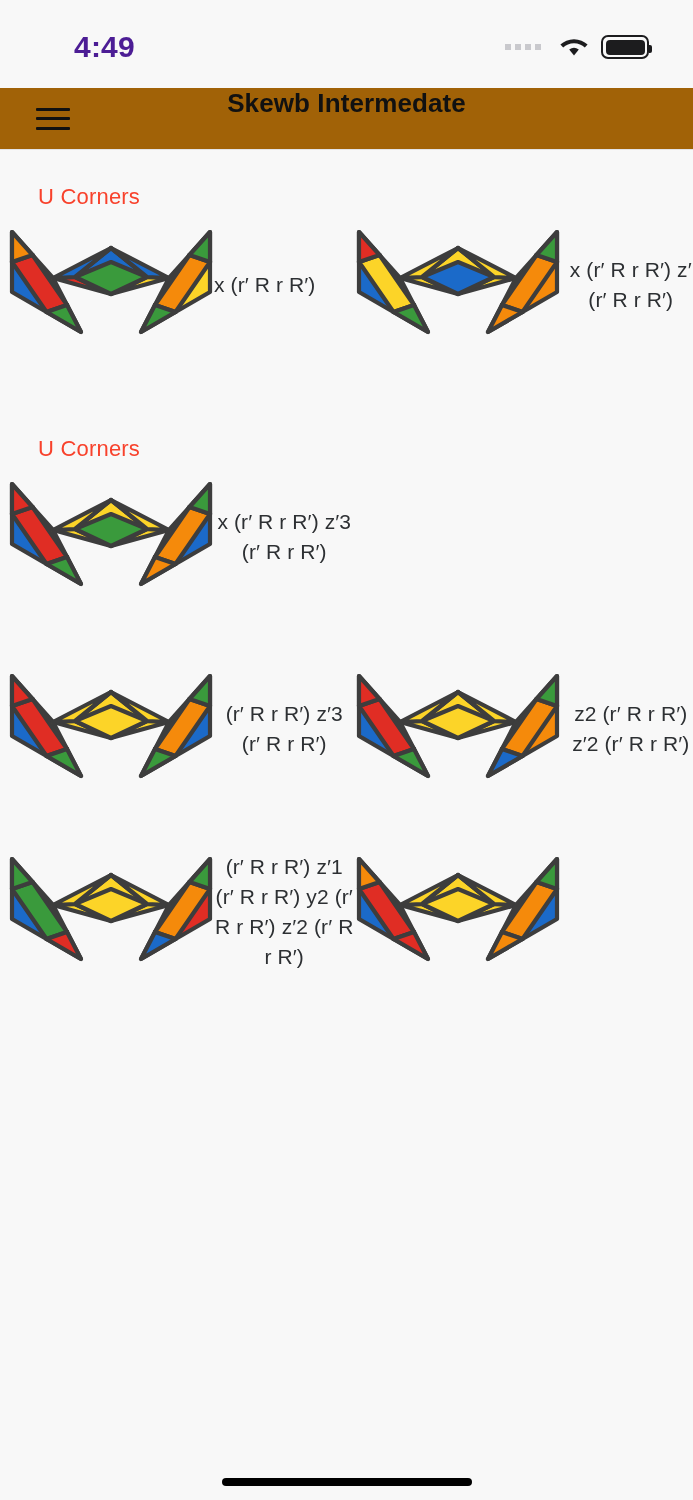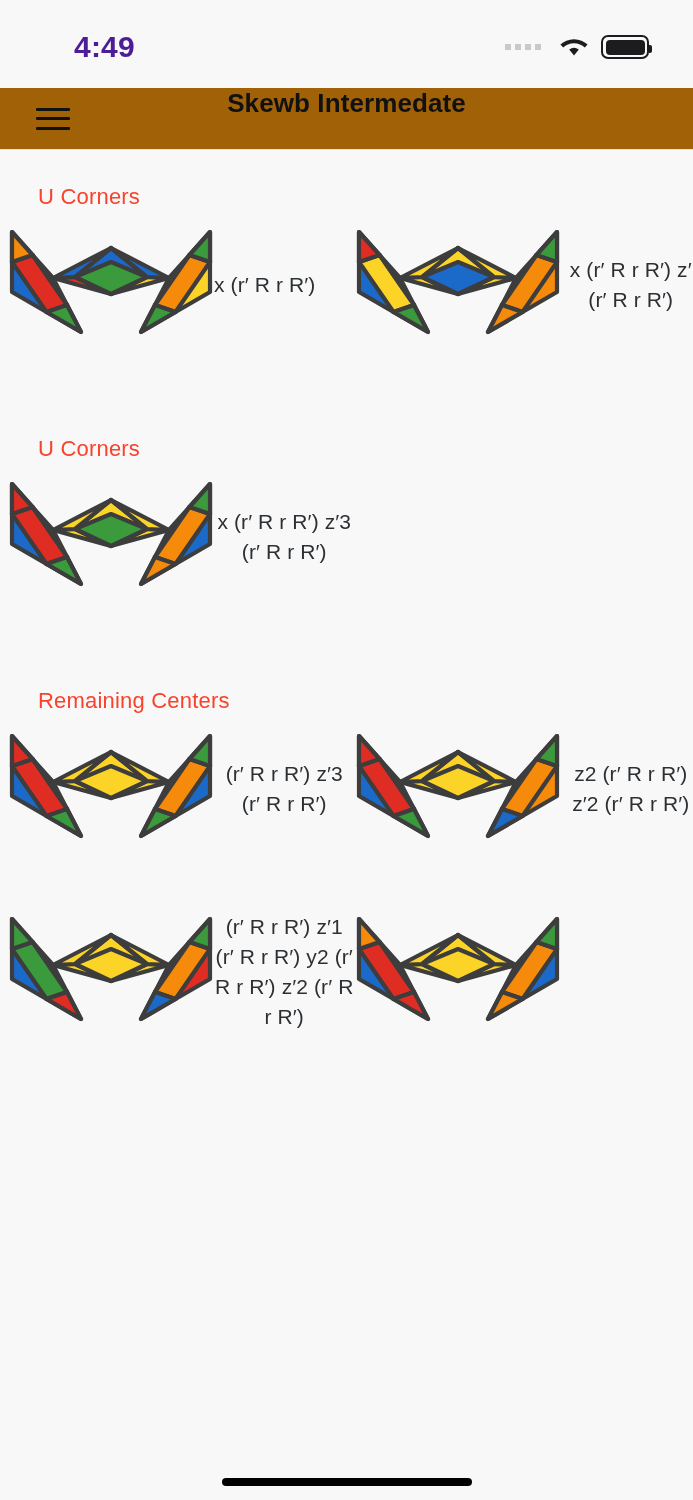--- a/index.html
+++ b/index.html
@@ -205,21 +205,20 @@
               <polygon points="202.00,34.00 167.50,54.00 167.50,84.00 202.00,64.00" fill="#1b6ac9"></polygon>
               <polygon points="181.50,27.00 147.00,77.00 167.50,84.00 202.00,34.00" fill="#f58a0b"></polygon>
               <polygon points="202.00,4.00 181.50,27.00 202.00,34.00" fill="#3a9a3c"></polygon>
               <polygon points="133.00,104.00 147.00,77.00 167.50,84.00" fill="#f58a0b"></polygon>
             </g>
           </svg></div>
         <div class="alg">x (r′ R r R′) z′3 (r′ R r R′)</div>
       </div>
     </div>
     <div class="spacer-lg"></div>
-    <div class="section-title">Remaining Centers</div>
     <div class="row">
       <div class="cell">
         <div class="diagram"><svg width="206" height="112" viewBox="0 0 206 112">
             <g stroke="#3d3d3d" stroke-width="4.2" stroke-linejoin="round">
               <polygon points="103.00,20.00 67.00,49.00 139.00,49.00" fill="#fcd428"></polygon>
               <polygon points="45.00,50.00 67.00,49.00 103.00,66.00" fill="#fcd428"></polygon>
               <polygon points="161.00,50.00 139.00,49.00 103.00,66.00" fill="#fcd428"></polygon>
               <polygon points="103.00,34.00 67.00,49.00 103.00,66.00 139.00,49.00" fill="#fcd428"></polygon>
               <polygon points="103.00,20.00 45.00,50.00 67.00,49.00" fill="#fcd428"></polygon>
               <polygon points="103.00,20.00 161.00,50.00 139.00,49.00" fill="#fcd428"></polygon>

